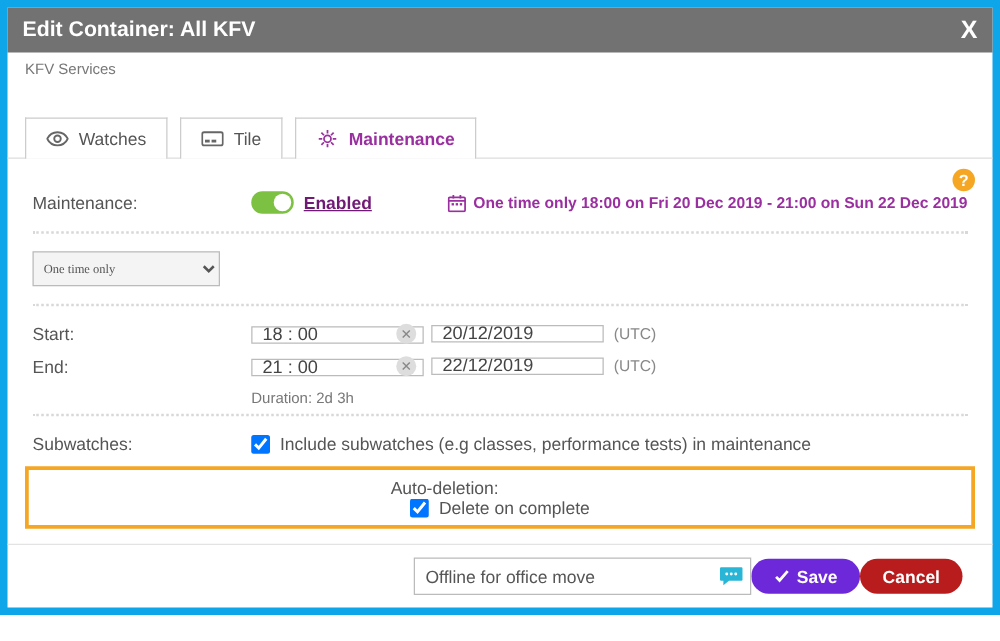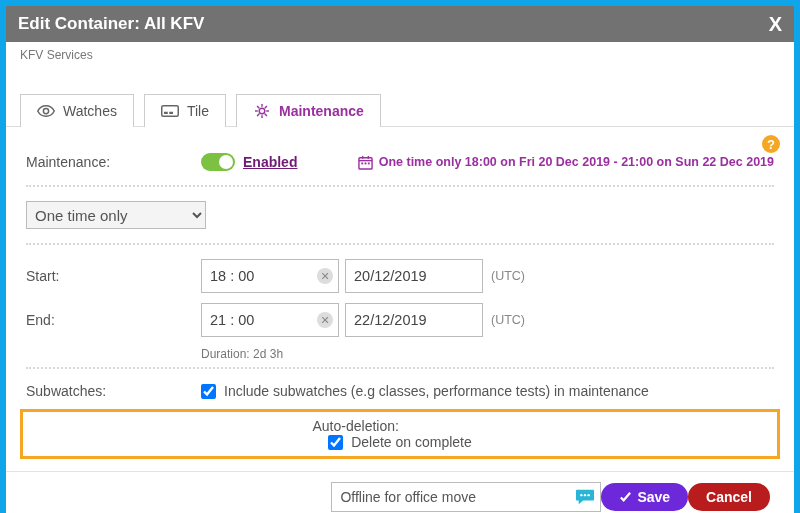--- a/index.html
+++ b/index.html
@@ -15,22 +15,22 @@
   .content { padding: 18px 20px 10px 20px; position: relative; }
   .help { position: absolute; top: 8px; right: 14px; width: 18px; height: 18px; border-radius: 50%; background: #f5a623; color: #fff; font-weight: 700; font-size: 13px; display: flex; align-items: center; justify-content: center; cursor: pointer; }
   .row { display: flex; align-items: center; padding: 8px 0; }
   .label { width: 175px; color: #555; }
   .dots { border-top: 2px dotted #d8d8d8; margin: 6px 0; }
   .toggle { width: 34px; height: 18px; border-radius: 9px; background: #7cc142; position: relative; margin-right: 8px; }
   .toggle .knob { position: absolute; width: 14px; height: 14px; border-radius: 50%; background: #fff; top: 2px; right: 2px; }
   .enabled-text { color: #701a75; font-weight: 600; text-decoration: underline; }
   .summary { margin-left: auto; color: #9a2fa0; font-size: 12.5px; font-weight: 600; display: flex; align-items: center; gap: 6px; }
   .cal-icon svg { width: 15px; height: 15px; display: block; }
-  select.repeat { width: 180px; height: 28px; border: 1px solid #bbb; background: #f4f4f4; font-family: Liberation Sans, sans-serif; font-size: 15px; color: #555; padding: 0 4px; }
-  .time-input, .date-input { height: 34px; border: 1px solid #bbb; background: #fff; font-family: inherit; font-size: 14.5px; color: #444; padding: 0 8px; }
+  select.repeat { width: 150px; height: 28px; border: 1px solid #bbb; background: #f4f4f4; font-family: Liberation Serif, serif; font-size: 10px; color: #555; padding: 0 4px; }
+  .time-input, .date-input { height: 14px; border: 1px solid #bbb; background: #fff; font-family: inherit; font-size: 14.5px; color: #444; padding: 0 8px; }
   .time-wrap { position: relative; display: inline-block; }
   .time-input { width: 138px; padding-right: 26px; }
   .clear-x { position: absolute; right: 6px; top: 50%; transform: translateY(-50%); color: #888; background:#ddd; width:16px; height:16px; border-radius:50%; font-size:11px; display:flex; align-items:center; justify-content:center; cursor:pointer; }
   .date-input { width: 138px; margin-left: 6px; }
   .tz { margin-left: 8px; color: #888; font-size: 12.5px; }
   .duration { font-size: 12px; color: #777; margin-left: 175px; margin-top: 2px; margin-bottom: 6px;}
   .chk { display: flex; align-items: flex-end; gap: 8px; }
   .chk input { width: 15px; height: 15px; }
   .highlight-box { border: 3px solid #f5a623; padding: 6px 6px; margin: 2px -6px; display: flex; align-items: center; flex-direction: column; }
   .footer { border-top: 1px solid #e3e3e3; padding: 10px 24px; display: flex; justify-content: flex-end; align-items: center; gap: 0; }

